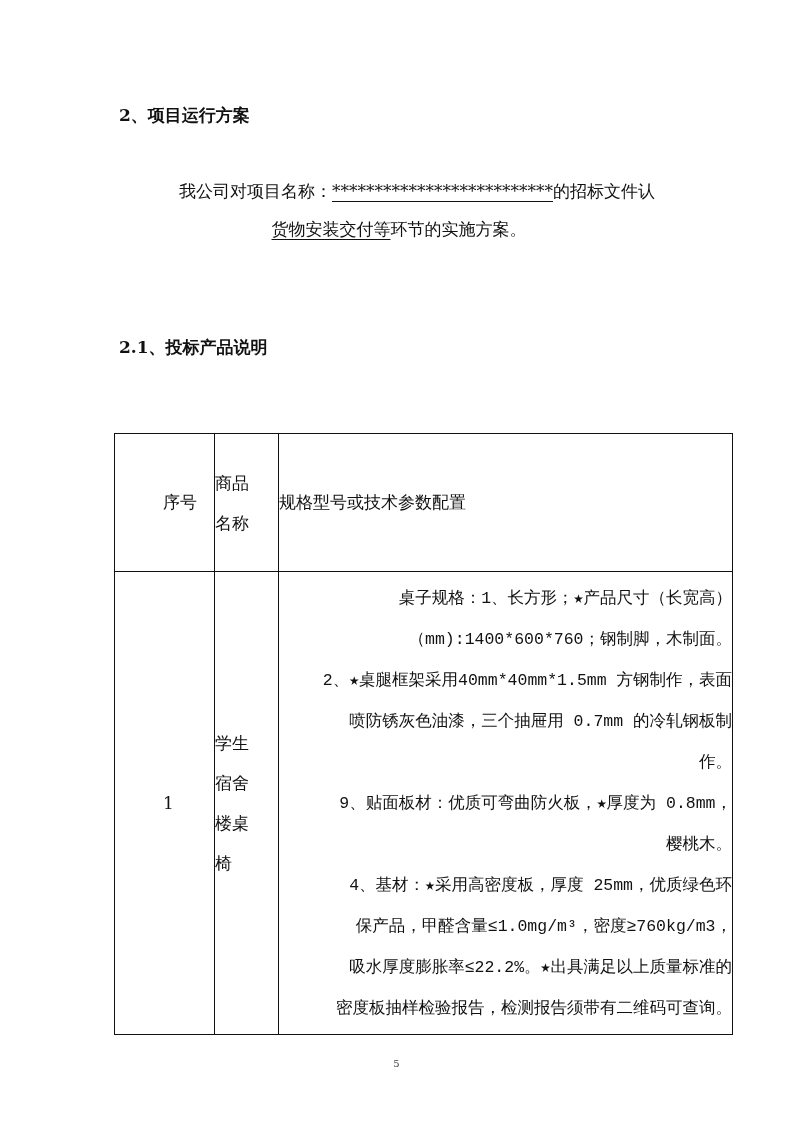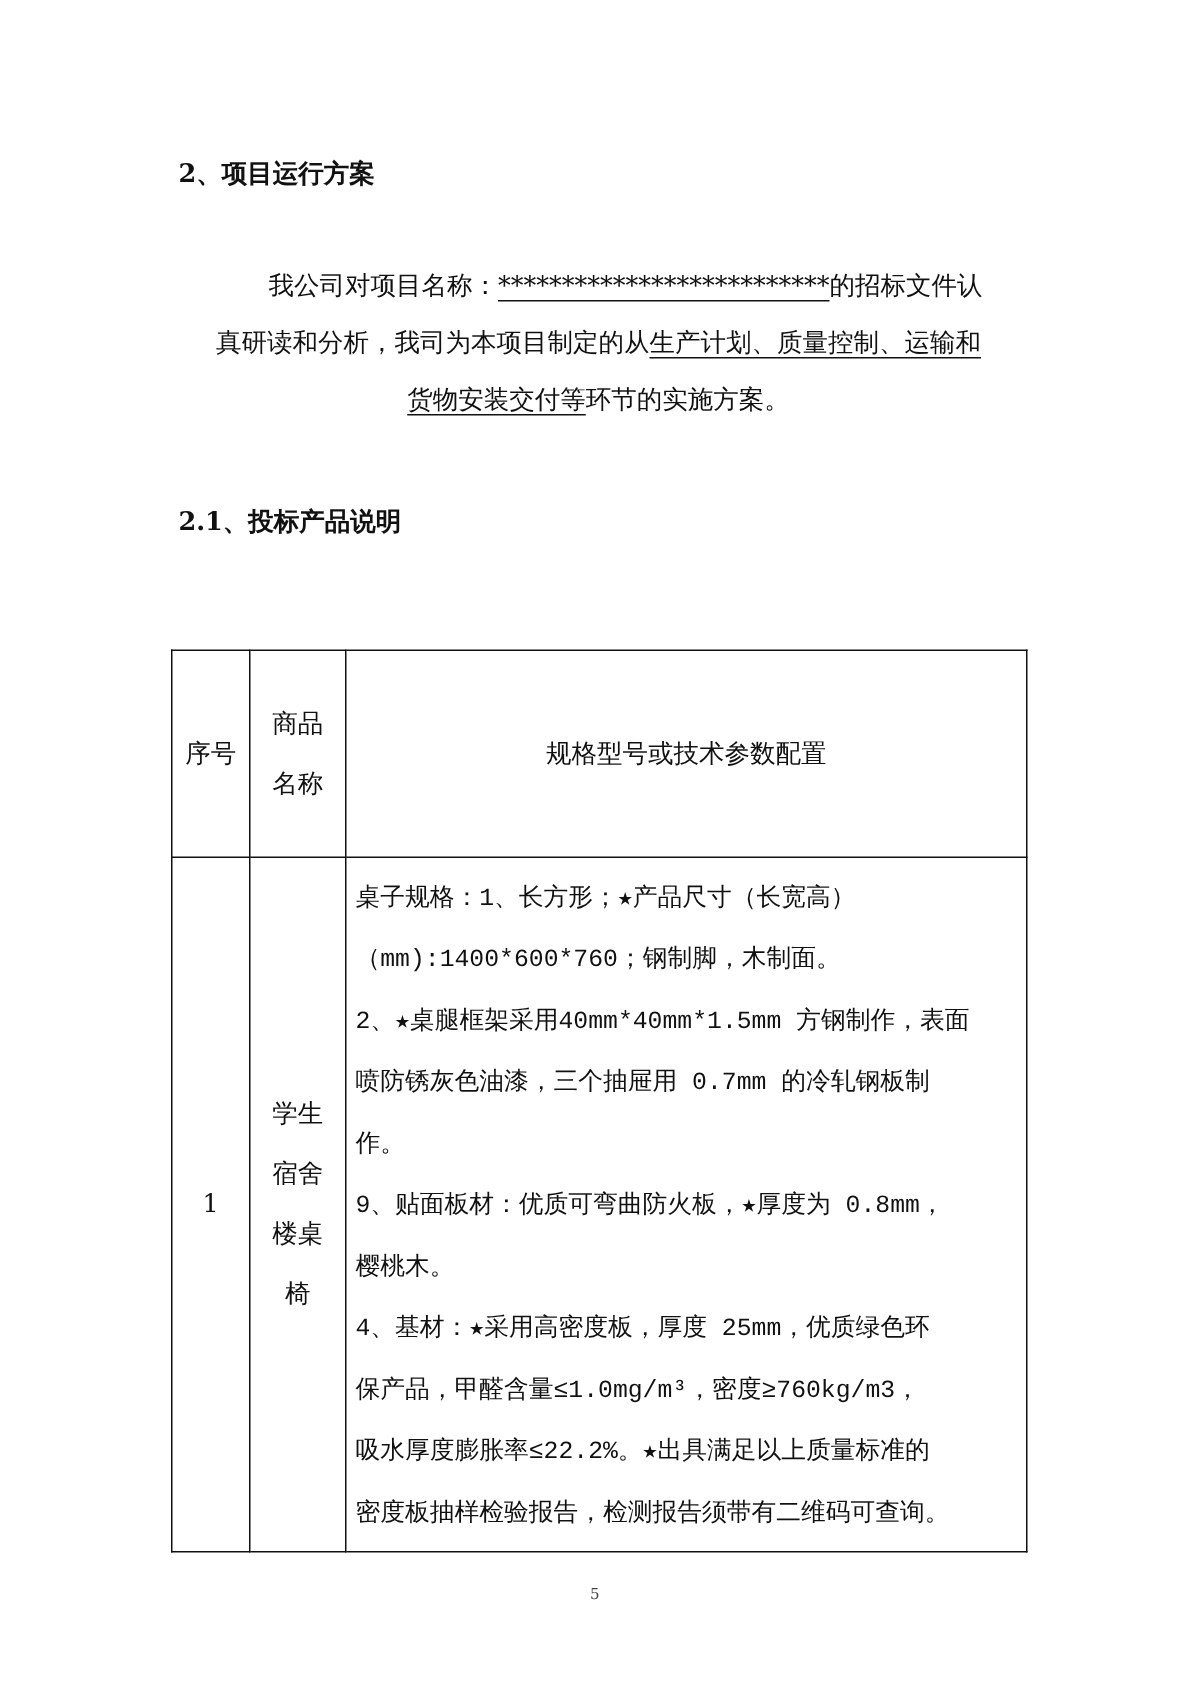--- a/index.html
+++ b/index.html
@@ -7,39 +7,38 @@
       font-family: "DejaVu Serif", "Liberation Serif", serif; color: #111; }
     .h2 { position: absolute; left: 119px; font-size: 17px; font-weight: bold; font-family: "DejaVu Serif", serif; text-align: center; }
     #h-sec2 { top: 104px; }
     #h-sec21 { top: 336px; }
     .para { position: absolute; left: 119px; width: 560px; font-size: 17px; line-height: 38px; }
     .para .line { display: block; white-space: nowrap; text-align: center; }
     .u { text-decoration: underline; text-underline-offset: 4px; }
     #para1 { top: 172px; }
     .indent { padding-left: 36px; }
     table { position: absolute; left: 114px; top: 433px; border-collapse: collapse; }
-    td { border: 1.3px solid #111; vertical-align: middle; text-align: center; font-size: 17px; padding: 0; }
+    td { border: 1.3px solid #111; vertical-align: middle; font-size: 17px; padding: 0; }
     .hdr td { height: 137px; }
-    .c1 { width: 51px; }
+    .c1 { width: 51px; padding-left: 48px; }
     .c2 { width: 63px; }
     .c3 { width: 447px; font-family: Liberation Mono, monospace; }
     .stack span { display: block; line-height: 40px; }
-    .spec { text-align: left; vertical-align: top; padding: 6px 0 0 6px; margin-left: 36px; }
+    .spec { text-align: right; vertical-align: top; padding: 6px 0 0 6px; margin-left: 36px; }
     .spec .ln { display: block; white-space: nowrap; line-height: 41px; font-size: 16.5px; }
     .body-row td { height: 456px; }
     #page-num { position: absolute; top: 1058px; left: 0; width: 793px; text-align: center; font-size: 10px; color: #444; }
   </style>
 </head>
 <body>
 
 <div class="h2" id="h-sec2">2、项目运行方案</div>
 
 <div class="para" id="para1">
   <span class="line indent"><span>我公司对项目名称：</span><span class="u">**************************</span><span>的招标文件认</span></span>
-  <span class="line"><span>真研读和分析，我司为本项目制定的从</span><span class="u">生产计划、质量控制、运输和</span></span>
   <span class="line"><span class="u">货物安装交付等</span><span>环节的实施方案。</span></span>
 </div>
 
 <div class="h2" id="h-sec21">2.1、投标产品说明</div>
 
 <table>
   <tbody>
       <tr class="hdr">
     <td class="c1">序号</td>
     <td class="c2 stack">

